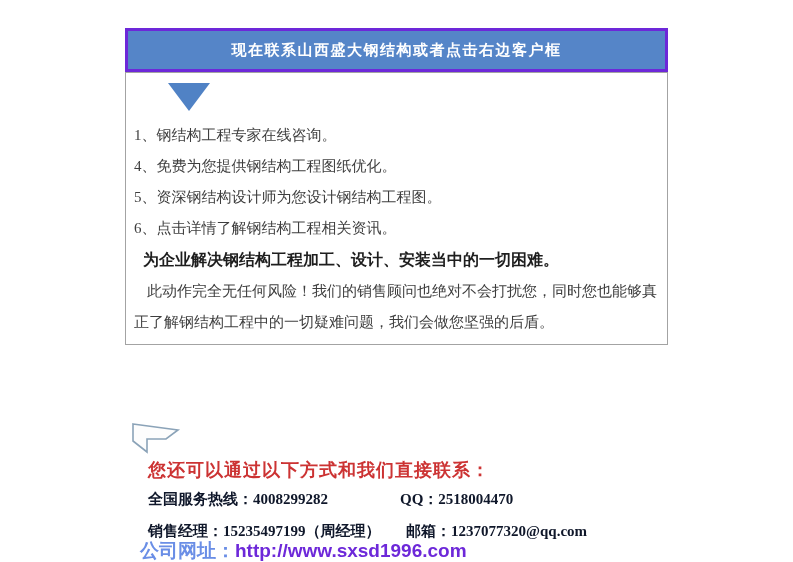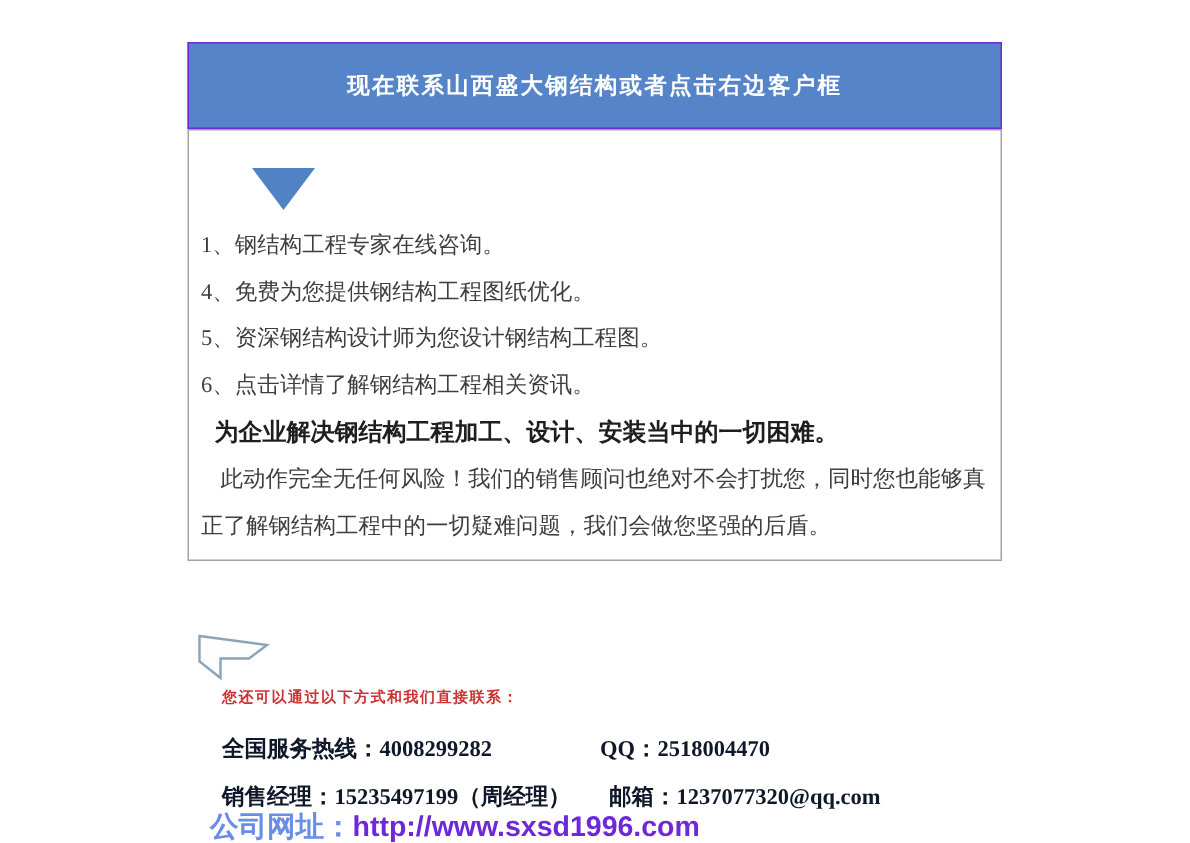--- a/index.html
+++ b/index.html
@@ -2,28 +2,28 @@
 <html><head>
 <meta charset="utf-8">
 <style>
   * { margin:0; padding:0; box-sizing:border-box; }
   html,body { width:793px; height:562px; background:#ffffff; overflow:hidden; }
   body { position:relative; font-family:"Liberation Serif","DejaVu Serif",serif; }
 
   .main-col { position:absolute; left:125px; top:28px; width:543px; }
 
   .header-bar {
-    height:58px; background:#5585c8; border:1px solid #6d28d9;
+    height:44px; background:#5585c8; border:3px solid #6d28d9;
     display:flex; align-items:center; justify-content:center;
     color:#ffffff; font-size:15px; font-weight:bold; letter-spacing:1.5px;
   }
 
   .content-box {
     border:1px solid #a3a3a3; background:#ffffff;
-    padding:25px 8px 12px 8px;
+    padding:10px 8px 12px 8px;
   }
 
   .down-triangle {
     margin-left:34px; width:0; height:0;
     border-left:21px solid transparent; border-right:21px solid transparent;
     border-top:28px solid #5082c5;
   }
 
   .benefit-list { margin-top:17px; }
   .benefit-item { font-size:15px; line-height:15px; color:#3e3e3e; margin-bottom:16px; }
@@ -31,21 +31,21 @@
   .highlight-line { font-size:16px; line-height:16px; font-weight:bold; color:#1e1e1e; padding-left:9px; margin-bottom:15px; }
 
   .para-line { font-size:15px; line-height:16px; color:#3e3e3e; margin-bottom:15px; }
   .para-line.first { text-indent:13px; }
   .para-line.last { margin-bottom:2px; }
 
   .flag-icon { position:absolute; left:129px; top:421px; }
 
   .contact-intro {
     position:absolute; left:148px; top:458px;
-    color:#cc3333; font-size:10px; font-weight:bold; letter-spacing:1px;
+    color:#cc3333; font-size:18px; font-weight:bold; letter-spacing:1px;
   }
 
   .contact-text { color:#0f172a; font-size:15px; font-weight:bold; white-space:nowrap; }
   .pos-hotline { position:absolute; left:148px; top:490px; }
   .pos-qq      { position:absolute; left:400px; top:490px; }
   .pos-manager { position:absolute; left:148px; top:522px; }
   .pos-email   { position:absolute; left:406px; top:522px; }
 
   .website-line {
     position:absolute; left:140px; top:538px;

